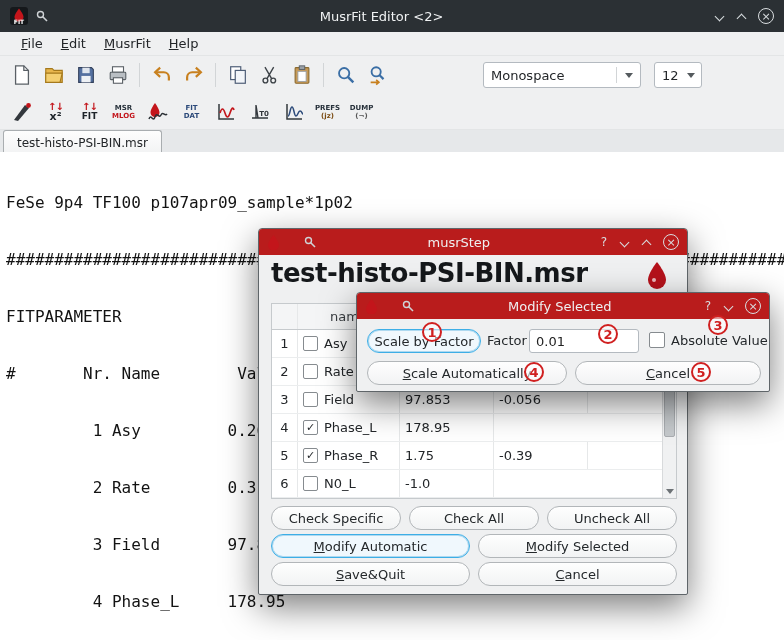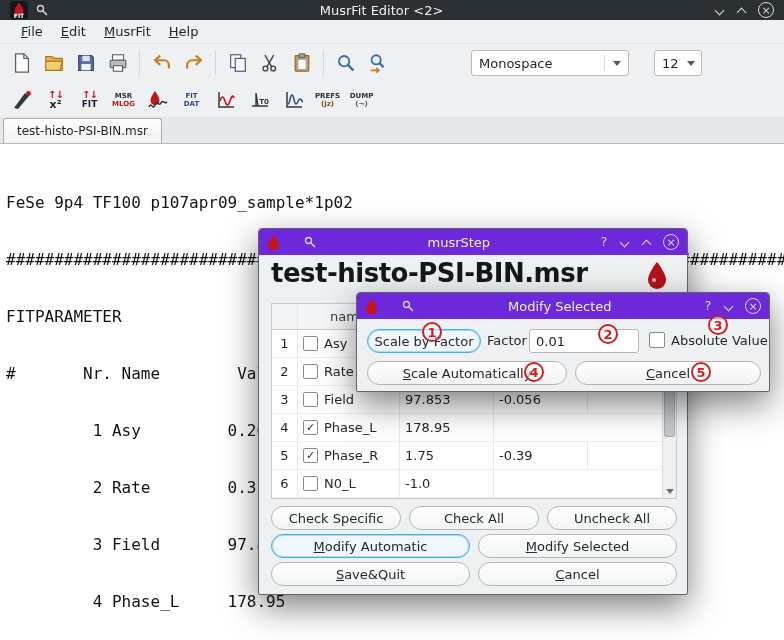--- a/index.html
+++ b/index.html
@@ -1,51 +1,51 @@
 <!DOCTYPE html>
 <html><head>
 <meta charset="utf-8">
 <style>
 *{margin:0;padding:0;box-sizing:border-box}
 html,body{width:784px;height:640px;overflow:hidden;background:#fff;font-family:"DejaVu Sans",sans-serif;font-size:13px;color:#232629;position:relative}
 
-.titlebar{height:20px;background:#2b3034;color:#eff0f1;display:flex;align-items:center;padding:0 10px;gap:8px}
+.titlebar{height:32px;background:#2b3034;color:#eff0f1;display:flex;align-items:center;padding:0 10px;gap:8px}
 .tb-title{flex:1;text-align:center;font-size:13px;color:#f0f2f3}
 .winbtns{display:flex;align-items:center;gap:12px}
 .chev{width:10px;height:10px;display:inline-block;position:relative}
 .chev::before{content:"";position:absolute;left:2px;top:2px;width:6px;height:6px;border-left:1.4px solid #d9dde0;border-bottom:1.4px solid #d9dde0;transform:rotate(-45deg)}
 .chev.up::before{transform:rotate(135deg);top:4px}
 .closebtn{width:16px;height:16px;border:1.3px solid #d9dde0;border-radius:50%;display:flex;align-items:center;justify-content:center;font-size:11px;line-height:1;color:#d9dde0}
 .helpbtn{font-size:12px;color:#d9dde0}
 
 .menubar{height:24px;background:#eff0f1;display:flex;align-items:center;padding-left:12px;border-bottom:1px solid #e3e5e6}
 .menu-item{display:inline-block;padding:3px 9px}
 .menu-item::first-letter{text-decoration:underline}
 
 .toolbar1{height:38px;background:#eff0f1;display:flex;align-items:center;padding:0 82px 0 6px;gap:1px}
 .toolbar2{height:36px;background:#eff0f1;display:flex;align-items:center;padding:0 6px;gap:3px;border-bottom:1px solid #e3e5e6}
 .tbtn{width:31px;height:31px;display:flex;align-items:center;justify-content:center;border-radius:3px;flex:none}
 .sep{width:1px;height:24px;background:#d2d5d7;margin:0 5px;flex:none}
 .combo{height:26px;background:#fff;border:1px solid #b4bac0;border-radius:3px;display:flex;align-items:center;padding:0 7px;gap:8px;flex:none}
 .combo .ctext{flex:1}
 .combo .carrow{width:0;height:0;border-left:4px solid transparent;border-right:4px solid transparent;border-top:5px solid #555a5e}
 .font-combo{width:158px;margin-left:auto}
-.size-combo{width:48px;margin-left:24px}
+.size-combo{width:48px;margin-left:12px}
 .t2stack{display:flex;flex-direction:column;align-items:center;line-height:8px;font-size:7px;font-weight:bold;color:#26303a}
 .redtxt{color:#c3151b;font-size:10px;line-height:9px;letter-spacing:-1px;font-weight:bold}
 .t2big{font-size:11px;font-weight:bold;color:#1d2329;line-height:11px}
 
 .tabbar{height:26px;background:#e6e8ea;display:flex;align-items:flex-end;padding-left:3px;border-bottom:1px solid #b7bbbe}
 .tab{height:25px;background:linear-gradient(#fdfdfd,#f1f2f3);border:1px solid #a9adb0;border-bottom:none;border-radius:3px 3px 0 0;padding:5px 13px 0 13px;font-size:12px}
 
 .editor{position:absolute;left:0;top:152px;width:784px;height:488px;background:#fff;font-family:"DejaVu Sans Mono",monospace;font-size:16px;line-height:19px;white-space:pre;overflow:hidden;padding:3px 0 0 6px;color:#131313}
 .ln{height:19px}
 
 .dialog{position:absolute;background:#eff0f1;border:1px solid #5f6569;border-radius:4px 4px 2px 2px;box-shadow:0 12px 34px rgba(0,0,0,.5)}
-.d-titlebar{height:26px;background:#6d28d9;color:#eff0f1;display:flex;align-items:center;padding:0 8px;gap:24px;border-radius:3px 3px 0 0}
+.d-titlebar{height:26px;background:#b91c1c;color:#eff0f1;display:flex;align-items:center;padding:0 8px;gap:24px;border-radius:3px 3px 0 0}
 .d-title{flex:1;text-align:center;font-size:13px}
 .d-body{position:relative}
 .btn{position:absolute;height:24px;background:linear-gradient(#fefefe,#f2f3f4);border:1px solid #b2b6b9;border-radius:12px;display:flex;align-items:center;justify-content:center;font-size:13px;color:#24282b}
 .btn span{display:inline-block}
 .btn.mn span::first-letter{text-decoration:underline}
 .btn.focused{border:1px solid #3daee6;box-shadow:inset 0 0 0 1px #aed9f0;background:#f0f8fd}
 #musrstep{left:258px;top:228px;width:430px;height:367px;z-index:10}
 #musrstep .d-body{height:341px}
 .ms-heading{position:absolute;left:12px;top:3px;font-size:26px;font-weight:bold;letter-spacing:-.5px;color:#15181b}
 .ms-logo{position:absolute;left:386px;top:6px}

